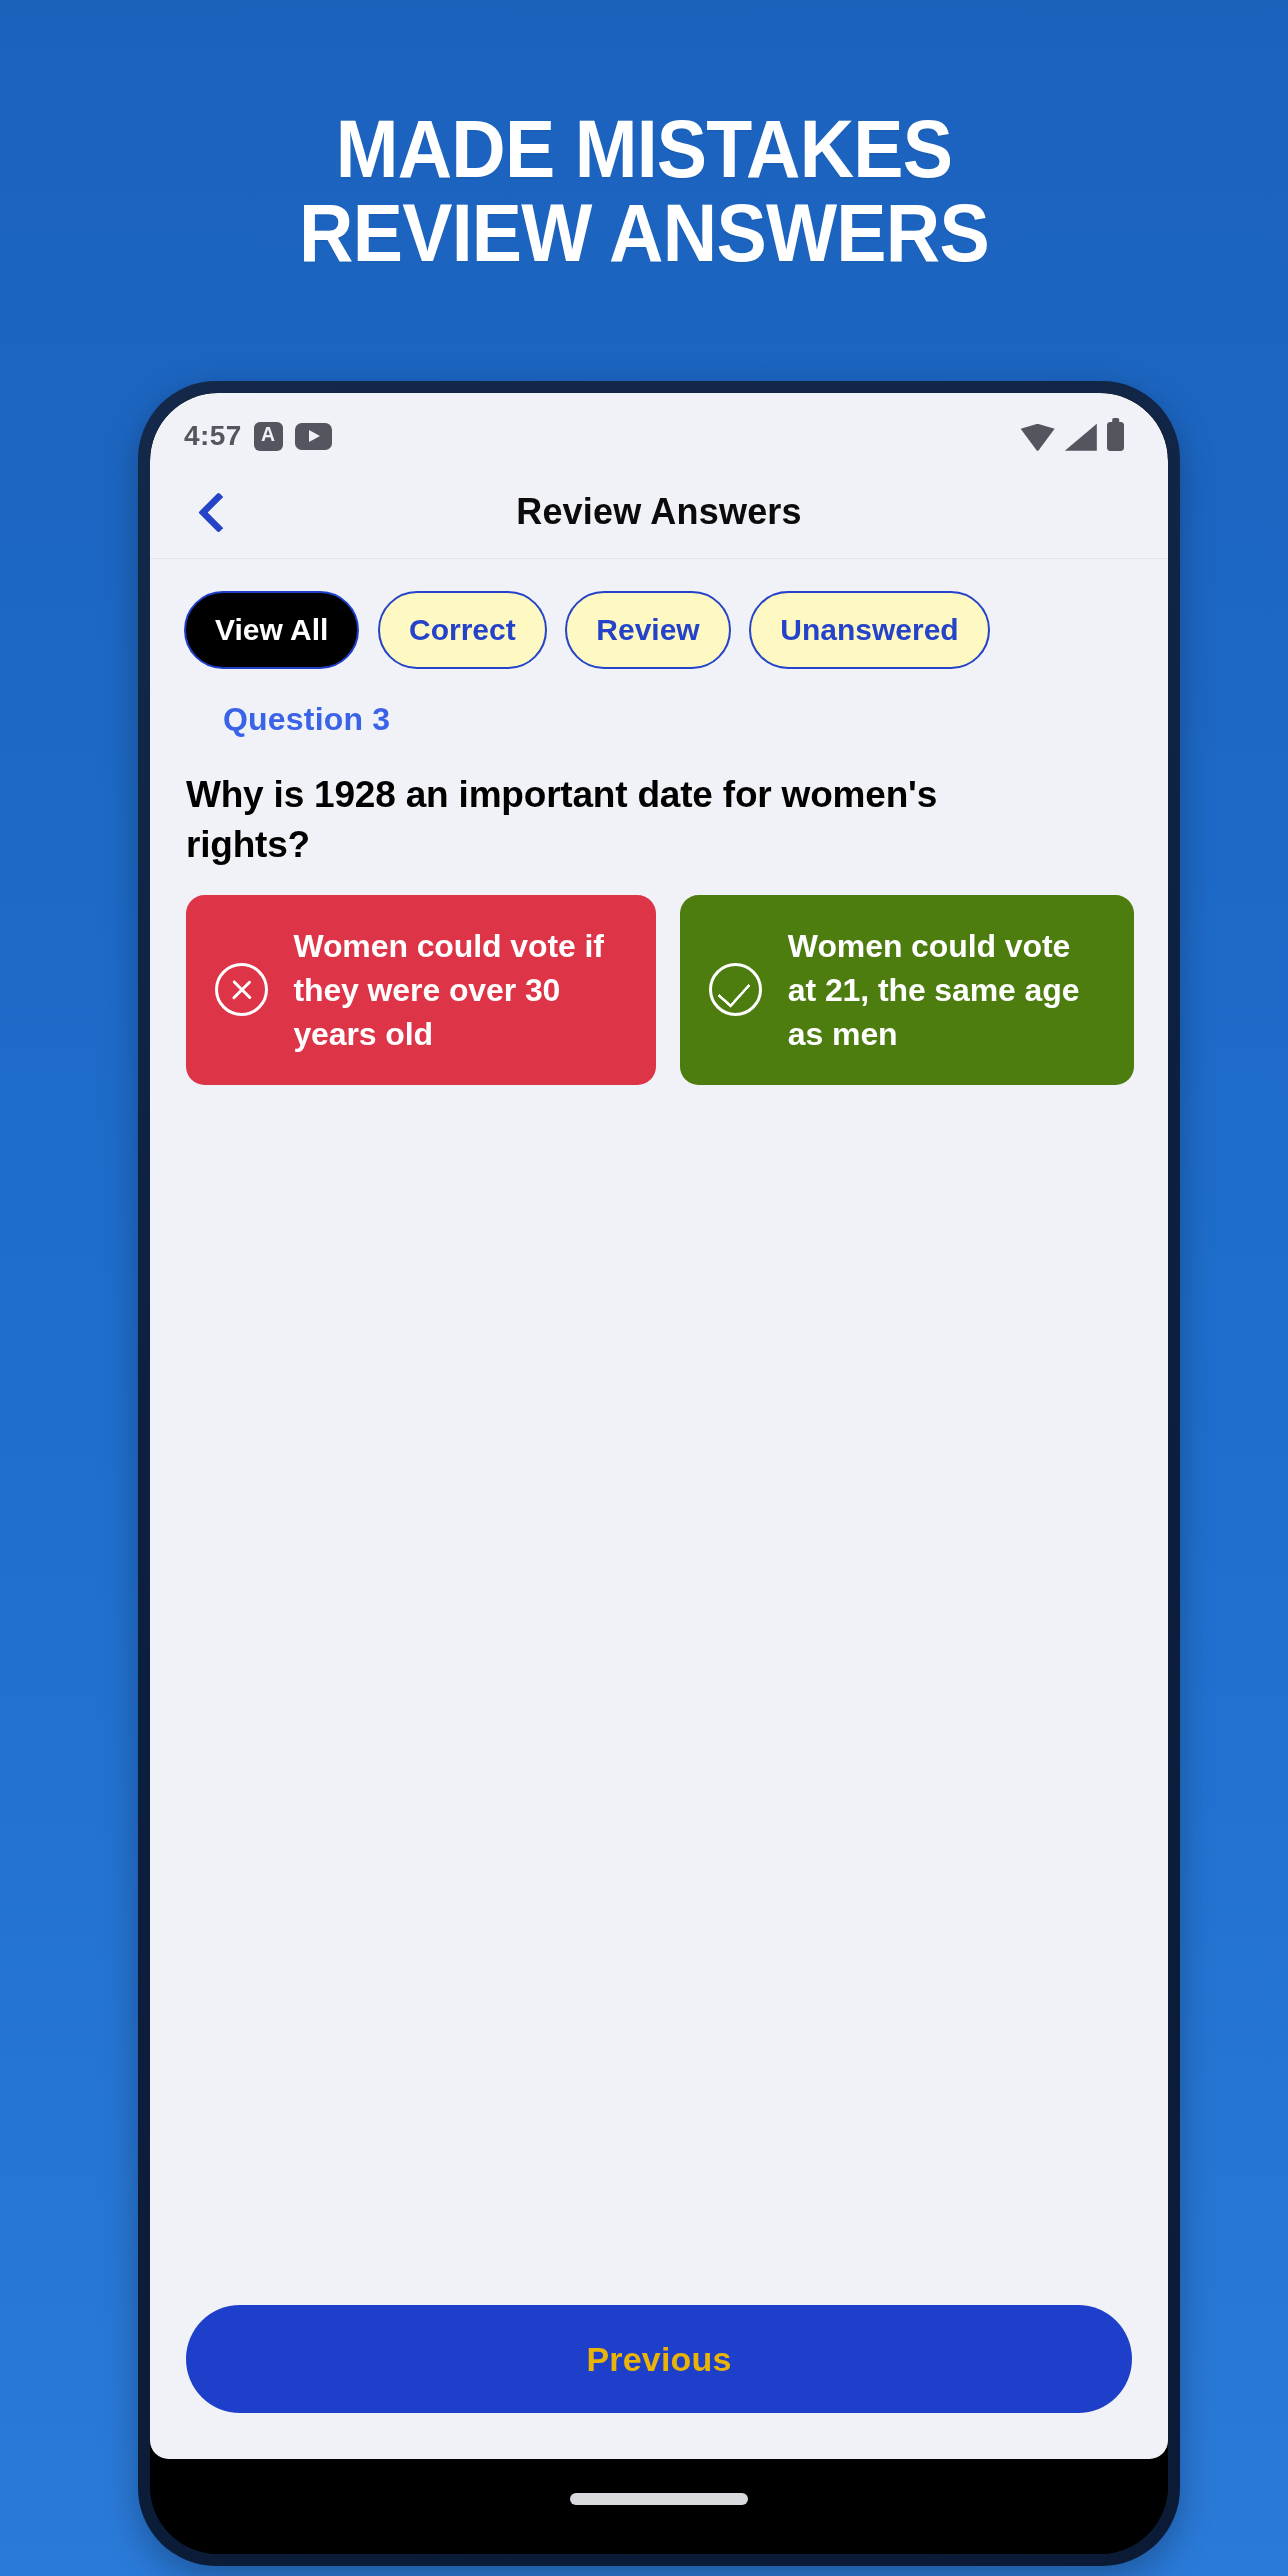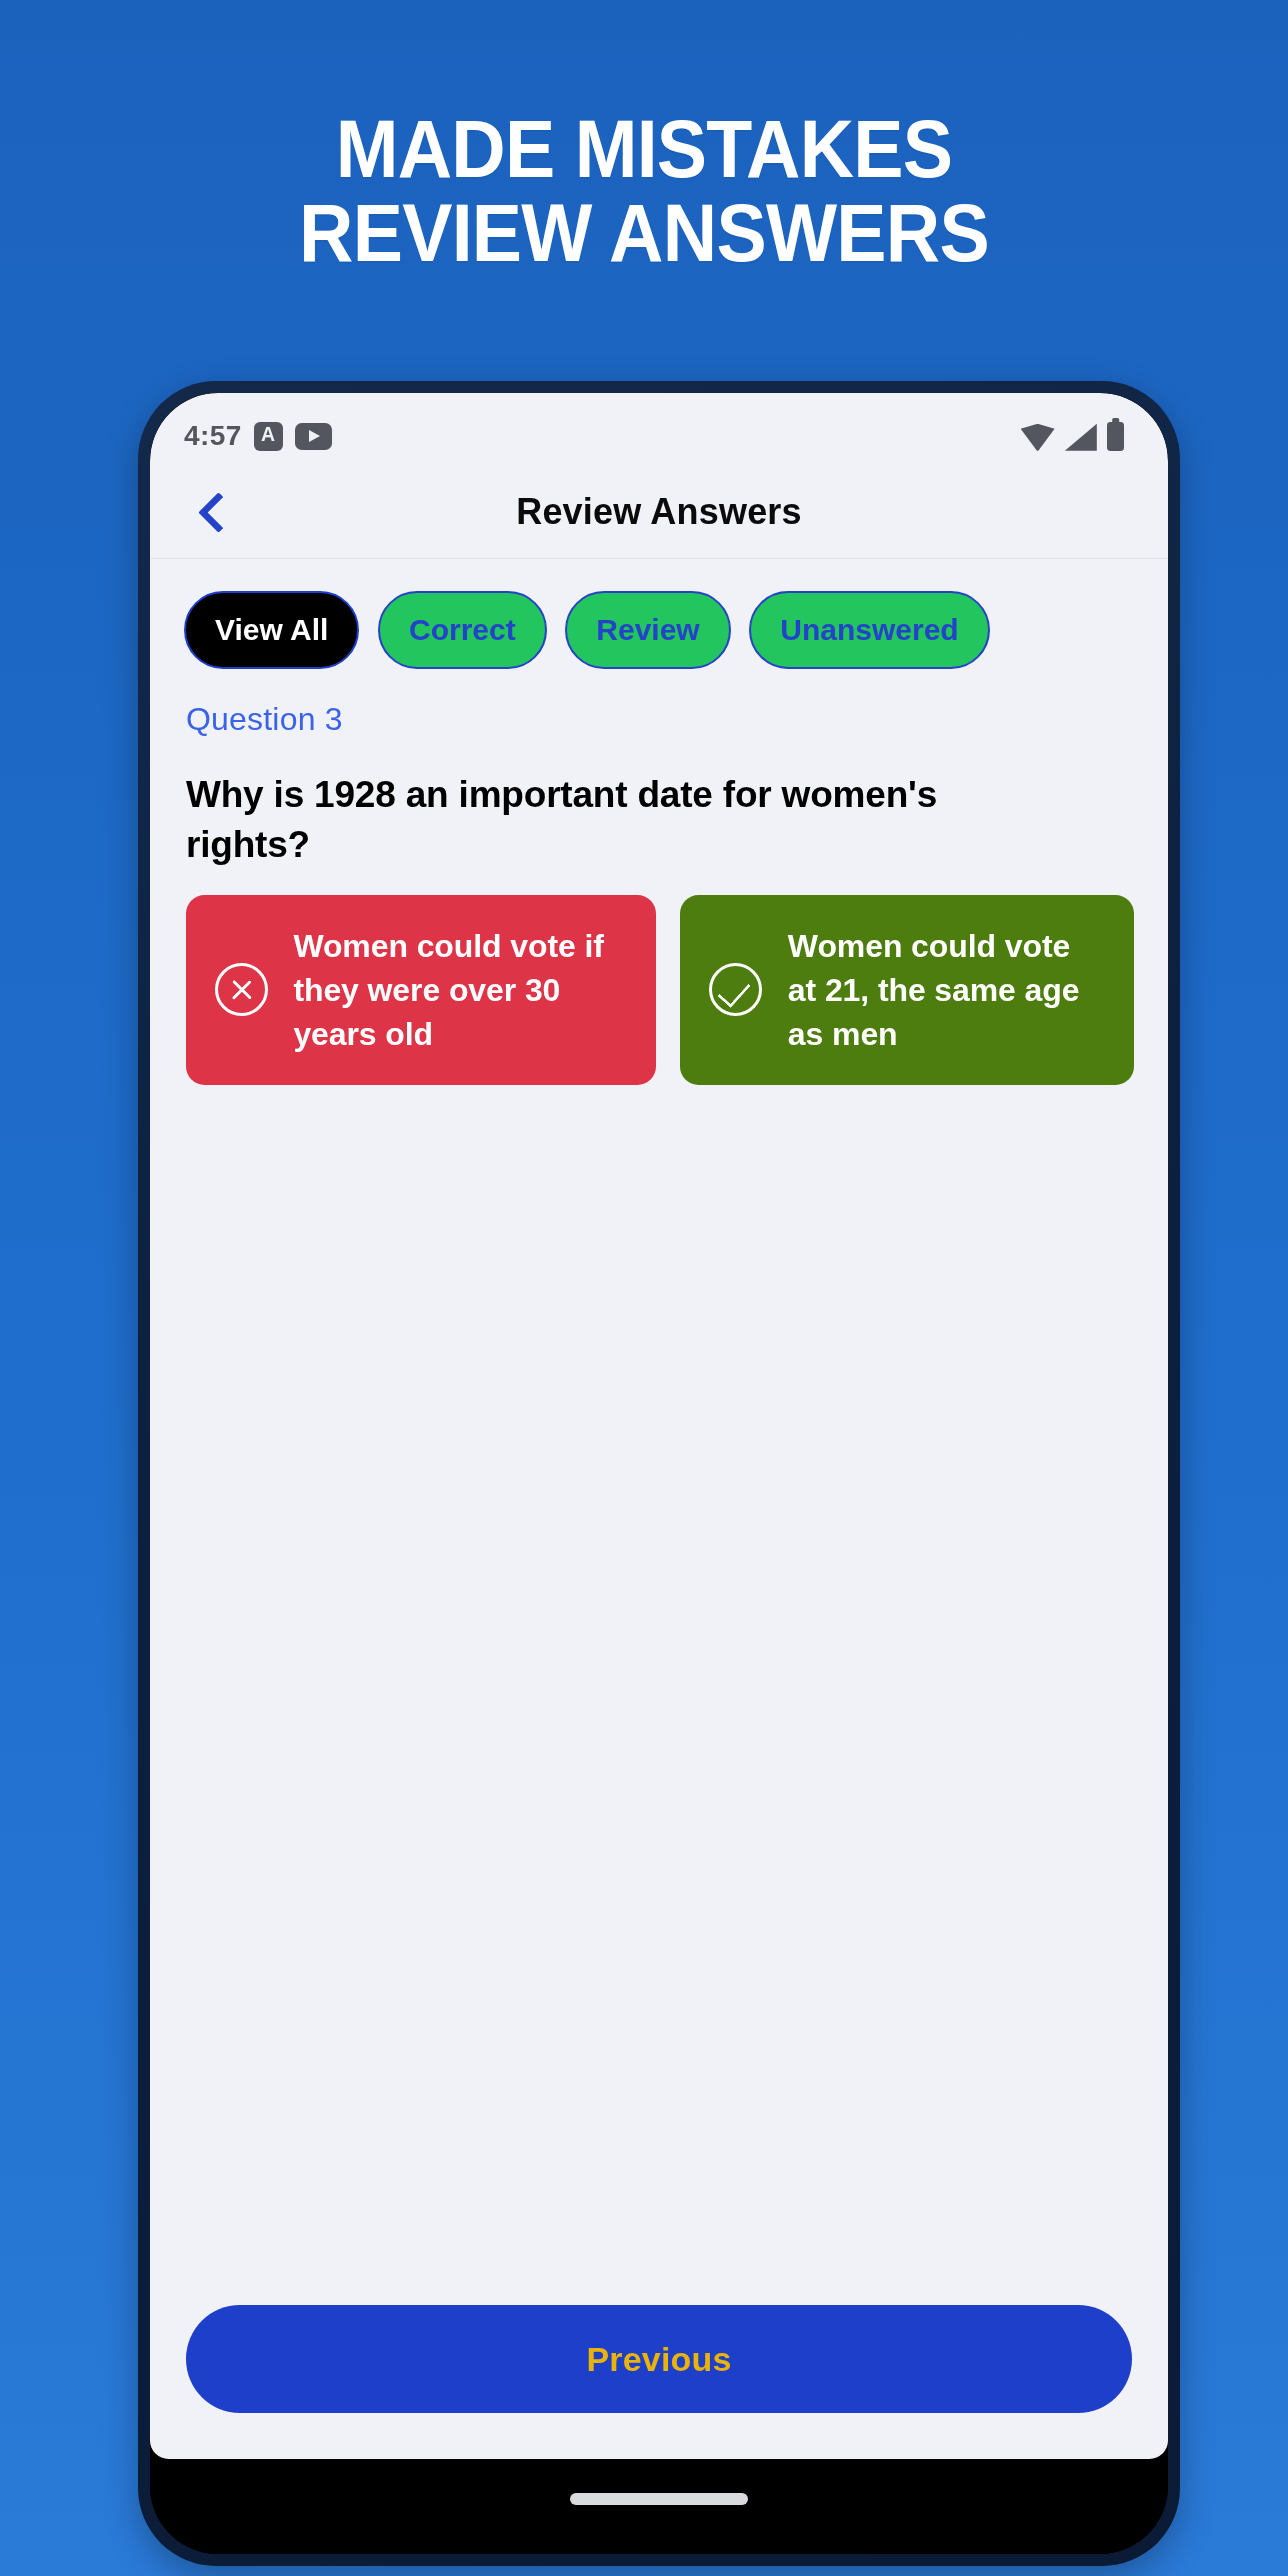--- a/index.html
+++ b/index.html
@@ -191,36 +191,37 @@
     height: 78px;
     border-radius: 39px;
     display: flex;
     align-items: center;
     justify-content: center;
     padding: 0 29px;
     font-size: 30px;
     font-weight: bold;
     white-space: nowrap;
     border: 2.5px solid #2443c9;
-    background: #22c55e;
+    background: #fef9c3;
     color: #2443c9;
   }
   .chip.selected {
     background: #000000;
     border-color: #1e3fc9;
     color: #ffffff;
   }
 
   
   .question-block { padding: 32px 34px 0 36px; }
   .question-index {
     font-size: 32px;
     color: #3a63e8;
-    font-weight: normal;
+    font-weight: bold;
     letter-spacing: 0.2px;
+    margin-left: 37px;
   }
   .question-text {
     margin-top: 32px;
     font-size: 37px;
     line-height: 1.34;
     font-weight: bold;
     color: #000000;
     letter-spacing: -0.2px;
     max-width: 813px;
   }

